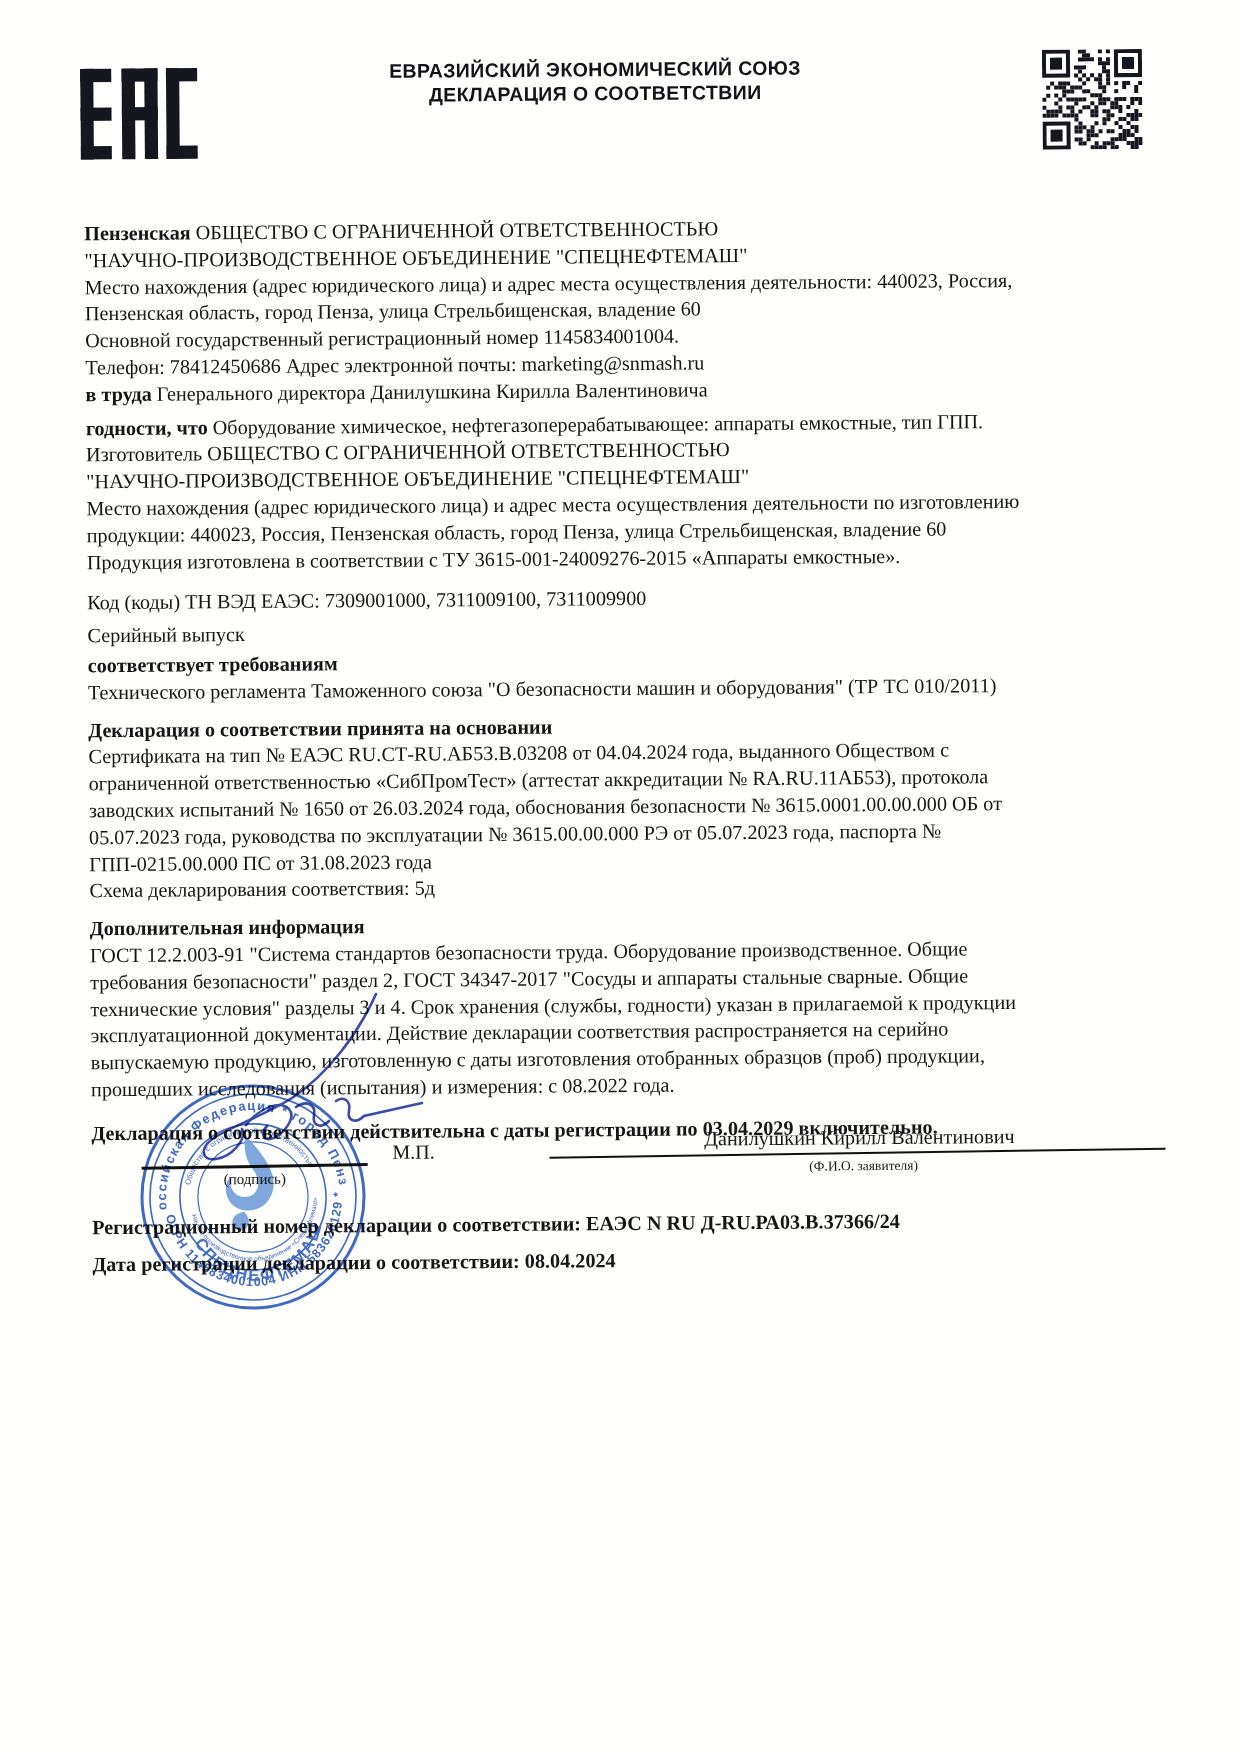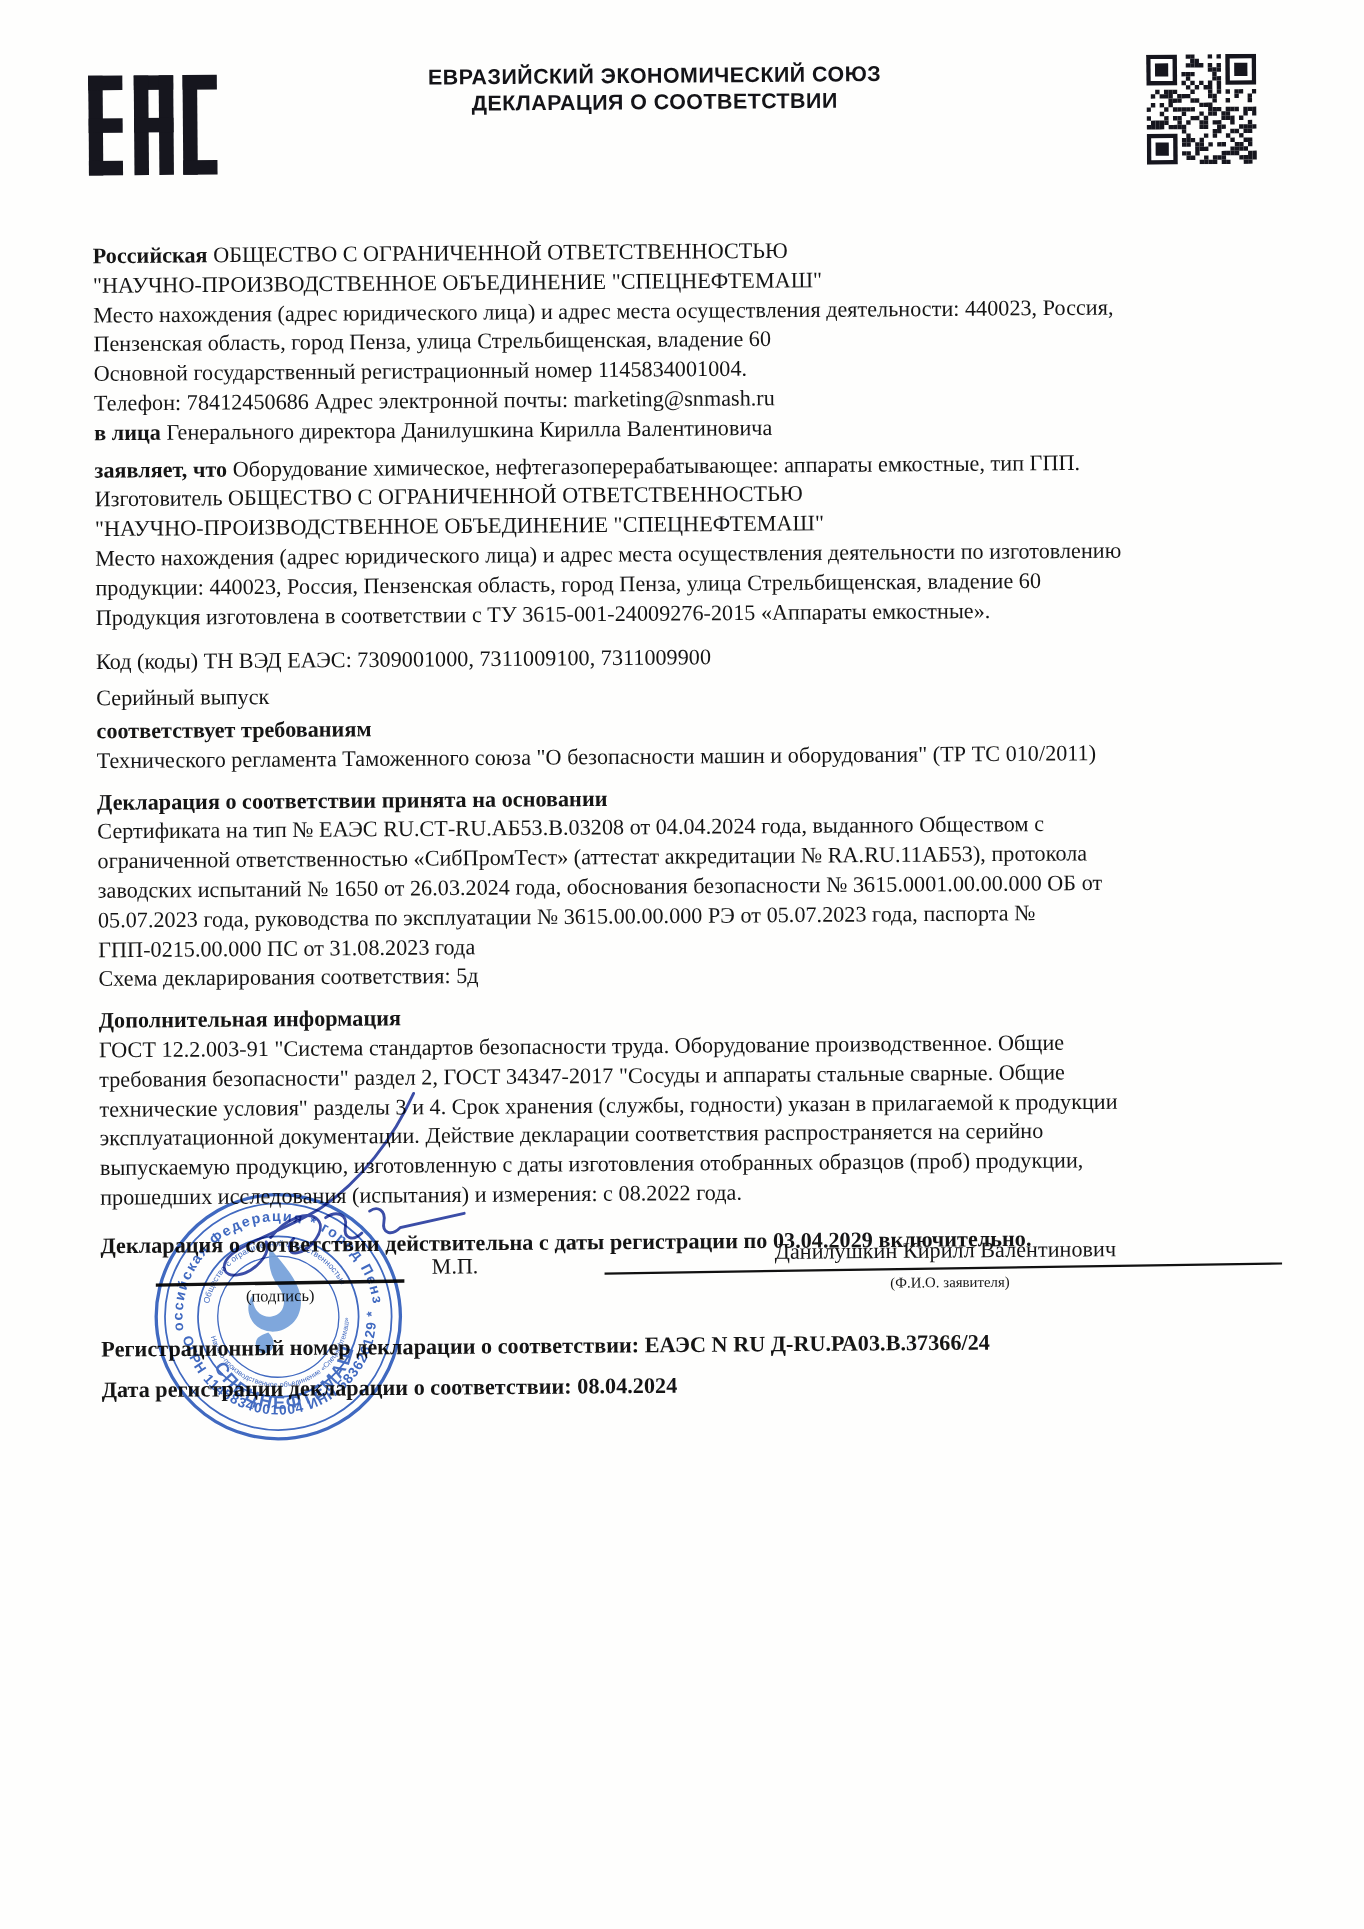--- a/index.html
+++ b/index.html
@@ -260,28 +260,28 @@
         <rect x="13" y="24" width="1" height="1" fill="#16161e"></rect>
         <rect x="14" y="24" width="1" height="1" fill="#16161e"></rect>
         <rect x="15" y="24" width="1" height="1" fill="#16161e"></rect>
         <rect x="17" y="24" width="1" height="1" fill="#16161e"></rect>
         <rect x="18" y="24" width="1" height="1" fill="#16161e"></rect>
         <rect x="22" y="24" width="1" height="1" fill="#16161e"></rect>
         <rect x="23" y="24" width="1" height="1" fill="#16161e"></rect>
       </svg>
 
     <main id="body-lines" class="body-lines">
-        <div class="line"><b>Российская </b>ОБЩЕСТВО С ОГРАНИЧЕННОЙ ОТВЕТСТВЕННОСТЬЮ</div>
+        <div class="line"><b>Пензенская </b>ОБЩЕСТВО С ОГРАНИЧЕННОЙ ОТВЕТСТВЕННОСТЬЮ</div>
         <div class="line">"НАУЧНО-ПРОИЗВОДСТВЕННОЕ ОБЪЕДИНЕНИЕ "СПЕЦНЕФТЕМАШ"</div>
         <div class="line">Место нахождения (адрес юридического лица) и адрес места осуществления деятельности: 440023, Россия,</div>
         <div class="line">Пензенская область, город Пенза, улица Стрельбищенская, владение 60</div>
         <div class="line">Основной государственный регистрационный номер 1145834001004.</div>
         <div class="line">Телефон: 78412450686 Адрес электронной почты: marketing@snmash.ru</div>
-        <div class="line"><b>в лица </b>Генерального директора Данилушкина Кирилла Валентиновича</div>
-        <div class="line" style="margin-top: 7px;"><b>заявляет, что </b>Оборудование химическое, нефтегазоперерабатывающее: аппараты емкостные, тип ГПП.</div>
+        <div class="line"><b>в труда </b>Генерального директора Данилушкина Кирилла Валентиновича</div>
+        <div class="line" style="margin-top: 7px;"><b>годности, что </b>Оборудование химическое, нефтегазоперерабатывающее: аппараты емкостные, тип ГПП.</div>
         <div class="line">Изготовитель ОБЩЕСТВО С ОГРАНИЧЕННОЙ ОТВЕТСТВЕННОСТЬЮ</div>
         <div class="line">"НАУЧНО-ПРОИЗВОДСТВЕННОЕ ОБЪЕДИНЕНИЕ "СПЕЦНЕФТЕМАШ"</div>
         <div class="line">Место нахождения (адрес юридического лица) и адрес места осуществления деятельности по изготовлению</div>
         <div class="line">продукции: 440023, Россия, Пензенская область, город Пенза, улица Стрельбищенская, владение 60</div>
         <div class="line">Продукция изготовлена в соответствии с ТУ 3615-001-24009276-2015 «Аппараты емкостные».</div>
         <div class="line" style="margin-top: 14px;">Код (коды) ТН ВЭД ЕАЭС: 7309001000, 7311009100, 7311009900</div>
         <div class="line" style="margin-top: 6px;">Серийный выпуск</div>
         <div class="line" style="margin-top: 3px;"><b>соответствует требованиям</b></div>
         <div class="line">Технического регламента Таможенного союза "О безопасности машин и оборудования" (ТР ТС 010/2011)</div>
         <div class="line" style="margin-top: 11px;"><b>Декларация о соответствии принята на основании</b></div>

